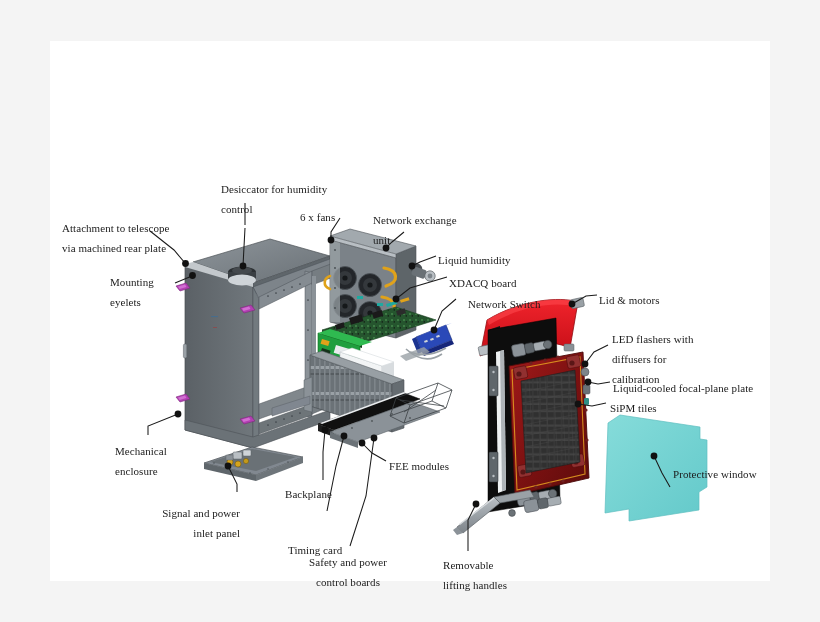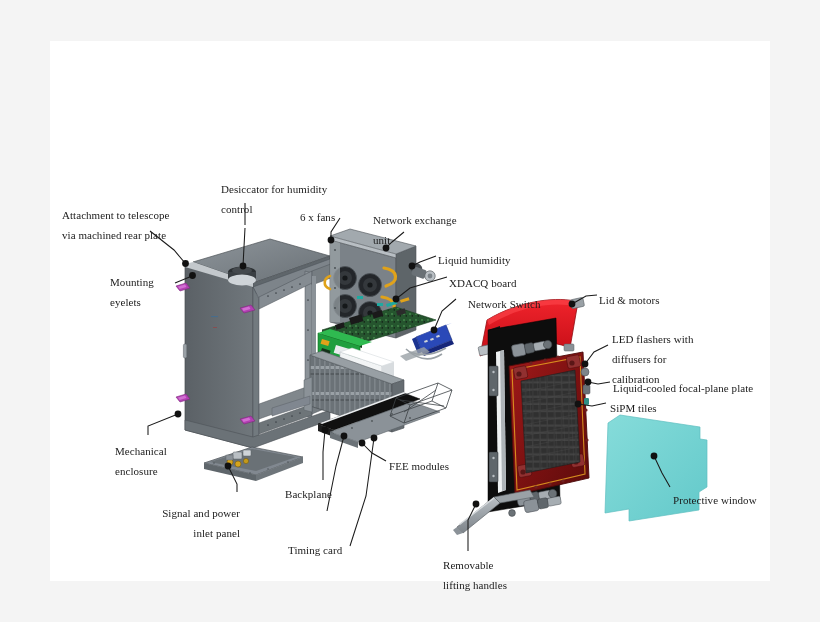--- a/index.html
+++ b/index.html
@@ -469,21 +469,21 @@
       <circle cx="228" cy="466" r="3.4"></circle>
       <circle cx="325" cy="430" r="3.4"></circle>
       <circle cx="344" cy="436" r="3.4"></circle>
       <circle cx="362" cy="443" r="3.4"></circle>
       <circle cx="374" cy="438" r="3.4"></circle>
       <circle cx="476" cy="504" r="3.4"></circle>
       <circle cx="654" cy="456" r="3.4"></circle>
     </g>
   </svg>
 
-  <div class="callout" style="left:62px; top:205px;">Attachment to telescope
+  <div class="callout" style="left:62px; top:218px;">Attachment to telescope
 via machined rear plate</div>
   <div class="callout" style="left:221px; top:179px;">Desiccator for humidity
 control</div>
   <div class="callout" style="left:300px; top:207px;">6 x fans</div>
   <div class="callout" style="left:373px; top:210px;">Network exchange
 unit</div>
   <div class="callout" style="left:110px; top:272px;">Mounting
 eyelets</div>
   <div class="callout" style="left:438px; top:250px;">Liquid humidity</div>
   <div class="callout" style="left:449px; top:273px;">XDACQ board</div>
@@ -494,17 +494,19 @@
 calibration</div>
   <div class="callout" style="left:613px; top:378px;">Liquid-cooled focal-plane plate</div>
   <div class="callout" style="left:610px; top:398px;">SiPM tiles</div>
   <div class="callout" style="left:115px; top:441px;">Mechanical
 enclosure</div>
   <div class="callout right" style="left:100px; top:503px; width:140px;">Signal and power
 inlet panel</div>
   <div class="callout" style="left:285px; top:484px;">Backplane</div>
   <div class="callout" style="left:288px; top:540px;">Timing card</div>
   <div class="callout" style="left:389px; top:456px;">FEE modules</div>
+  <div class="callout center" style="left:288px; top:552px; width:120px;">Safety and power
+control boards</div>
   <div class="callout" style="left:443px; top:555px;">Removable
 lifting handles</div>
-  <div class="callout" style="left:673px; top:490px;">Protective window</div>
+  <div class="callout" style="left:673px; top:464px;">Protective window</div>
 
 </div>
 
 </body></html>

